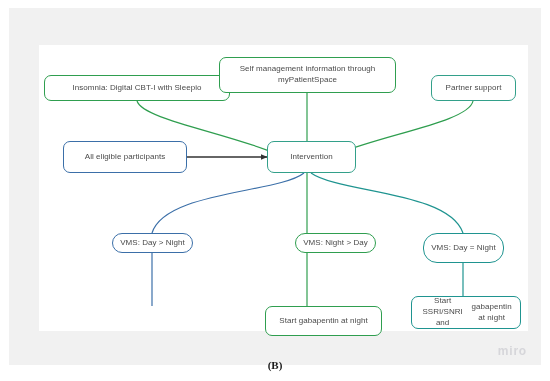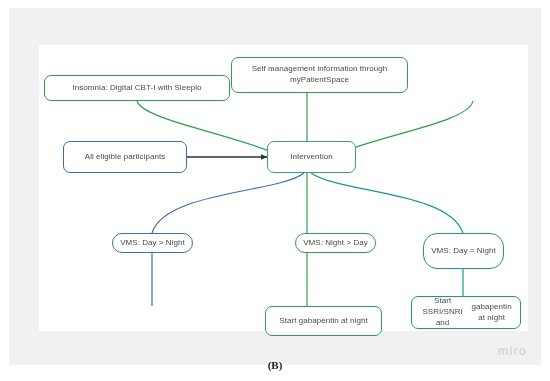--- a/index.html
+++ b/index.html
@@ -121,43 +121,46 @@
 
         <line x1="268" y1="208" x2="268" y2="261" stroke="#2f9e4f" stroke-width="1.2"></line>
 
         <line x1="424" y1="208" x2="424" y2="251" stroke="#1f9490" stroke-width="1.2"></line>
       </svg>
 
       <div class="node green" style="left:5px; top:30px; width:186px; height:26px;">
         <span>Insomnia: Digital CBT-I with Sleepio</span>
       </div>
 
-      <div class="node green" style="left:192px; top:12px; width:177px; height:36px; flex-direction:column;">
+      <div class="node green" style="left:180px; top:12px; width:177px; height:36px; flex-direction:column;">
         <span>Self management information through</span>
         <span>myPatientSpace</span>
       </div>
 
+      <div class="node teal" style="left:392px; top:30px; width:85px; height:26px;">
+        <span>Partner support</span>
+      </div>
 
       <div class="node blue" style="left:24px; top:96px; width:124px; height:32px;">
         <span>All eligible participants</span>
       </div>
 
       <div class="node teal" style="left:228px; top:96px; width:89px; height:32px;">
         <span>Intervention</span>
       </div>
 
       <div class="node blue pill" style="left:73px; top:188px; width:81px; height:20px;">
         <span>VMS: Day &gt; Night</span>
       </div>
 
       <div class="node green pill" style="left:228px; top:188px; width:81px; height:20px;margin-left:28px;">
         <span>VMS: Night &gt; Day</span>
       </div>
 
-      <div class="node teal2 pill" style="left:384px; top:188px; width:81px; height:36px;">
+      <div class="node teal2 pill" style="left:384px; top:188px; width:81px; height:30px;">
         <span>VMS: Day = Night</span>
       </div>
 
 
       <div class="node green" style="left:208px; top:261px; width:117px; height:30px;margin-left:18px;">
         <span>Start gabapentin at night</span>
       </div>
 
       <div class="node teal2" style="left:372px; top:251px; width:110px; height:33px; flex-direction:row;">
         <span>Start SSRI/SNRI and</span>

